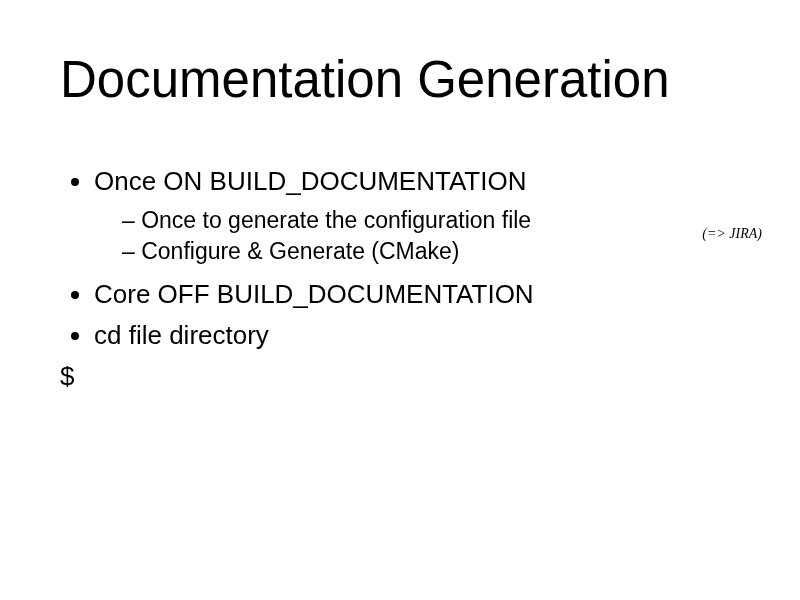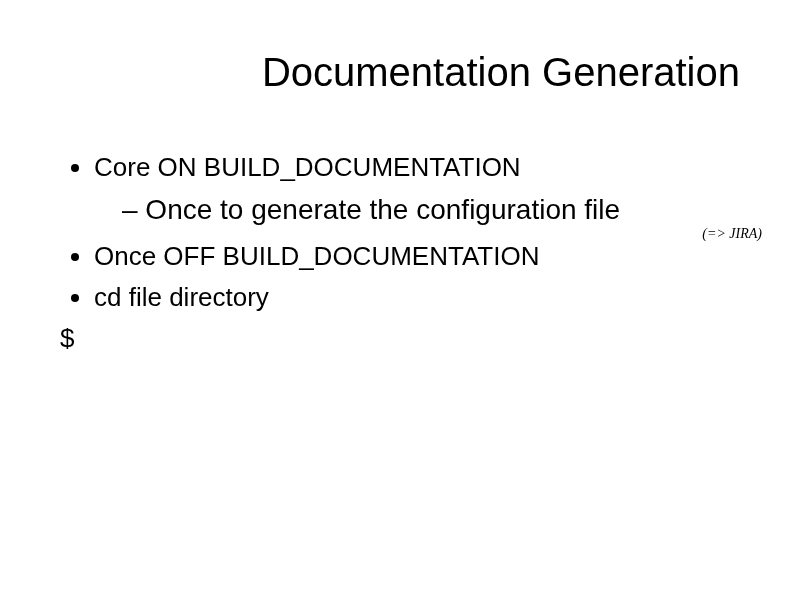--- a/index.html
+++ b/index.html
@@ -12,40 +12,40 @@
     color: #000000;
   }
   .slide {
     box-sizing: border-box;
     width: 800px;
     height: 600px;
     padding: 50px 60px 40px 60px;
     position: relative;
   }
   .title {
-    font-size: 40px;
-    text-align: right;
+    font-size: 51px;
+    text-align: left;
     margin: 0 0 55px 0;
     font-weight: normal;
   }
   ul.level1 {
     list-style: disc;
     margin: 0;
     padding-left: 34px;
     font-size: 26px;
     line-height: 1.35;
   }
   ul.level1 > li {
     margin-bottom: 6px;
   }
   ul.level2 {
     list-style: none;
     margin: 6px 0 10px 0;
     padding-left: 28px;
-    font-size: 28px;
+    font-size: 23px;
     line-height: 1.35;
   }
   ul.level2 > li::before {
     content: "– ";
   }
   .dollar-line {
     font-size: 26px;
     margin-top: 6px;
     padding-left: 0px;
     line-height: 1.35;
@@ -67,27 +67,28 @@
 </style>
 </head>
 <body>
 
 <div class="slide">
 
   <h1 class="title">Documentation Generation</h1>
 
   <ul class="level1">
     <li>
-      <span>Core ON BUILD_DOCUMENTATION</span>
+      <span>Once ON BUILD_DOCUMENTATION</span>
       <ul class="level2">
         <li><span>Once to generate the configuration file</span></li>
+        <li><span>Configure &amp; Generate (CMake)</span></li>
       </ul>
     </li>
     <li>
-      <span>Once OFF BUILD_DOCUMENTATION</span>
+      <span>Core OFF BUILD_DOCUMENTATION</span>
     </li>
     <li>
       <span>cd file directory</span>
     </li>
   </ul>
 
   <div class="dollar-line">$</div>
 
   <div class="jira-note">(=&gt; JIRA)</div>
 

